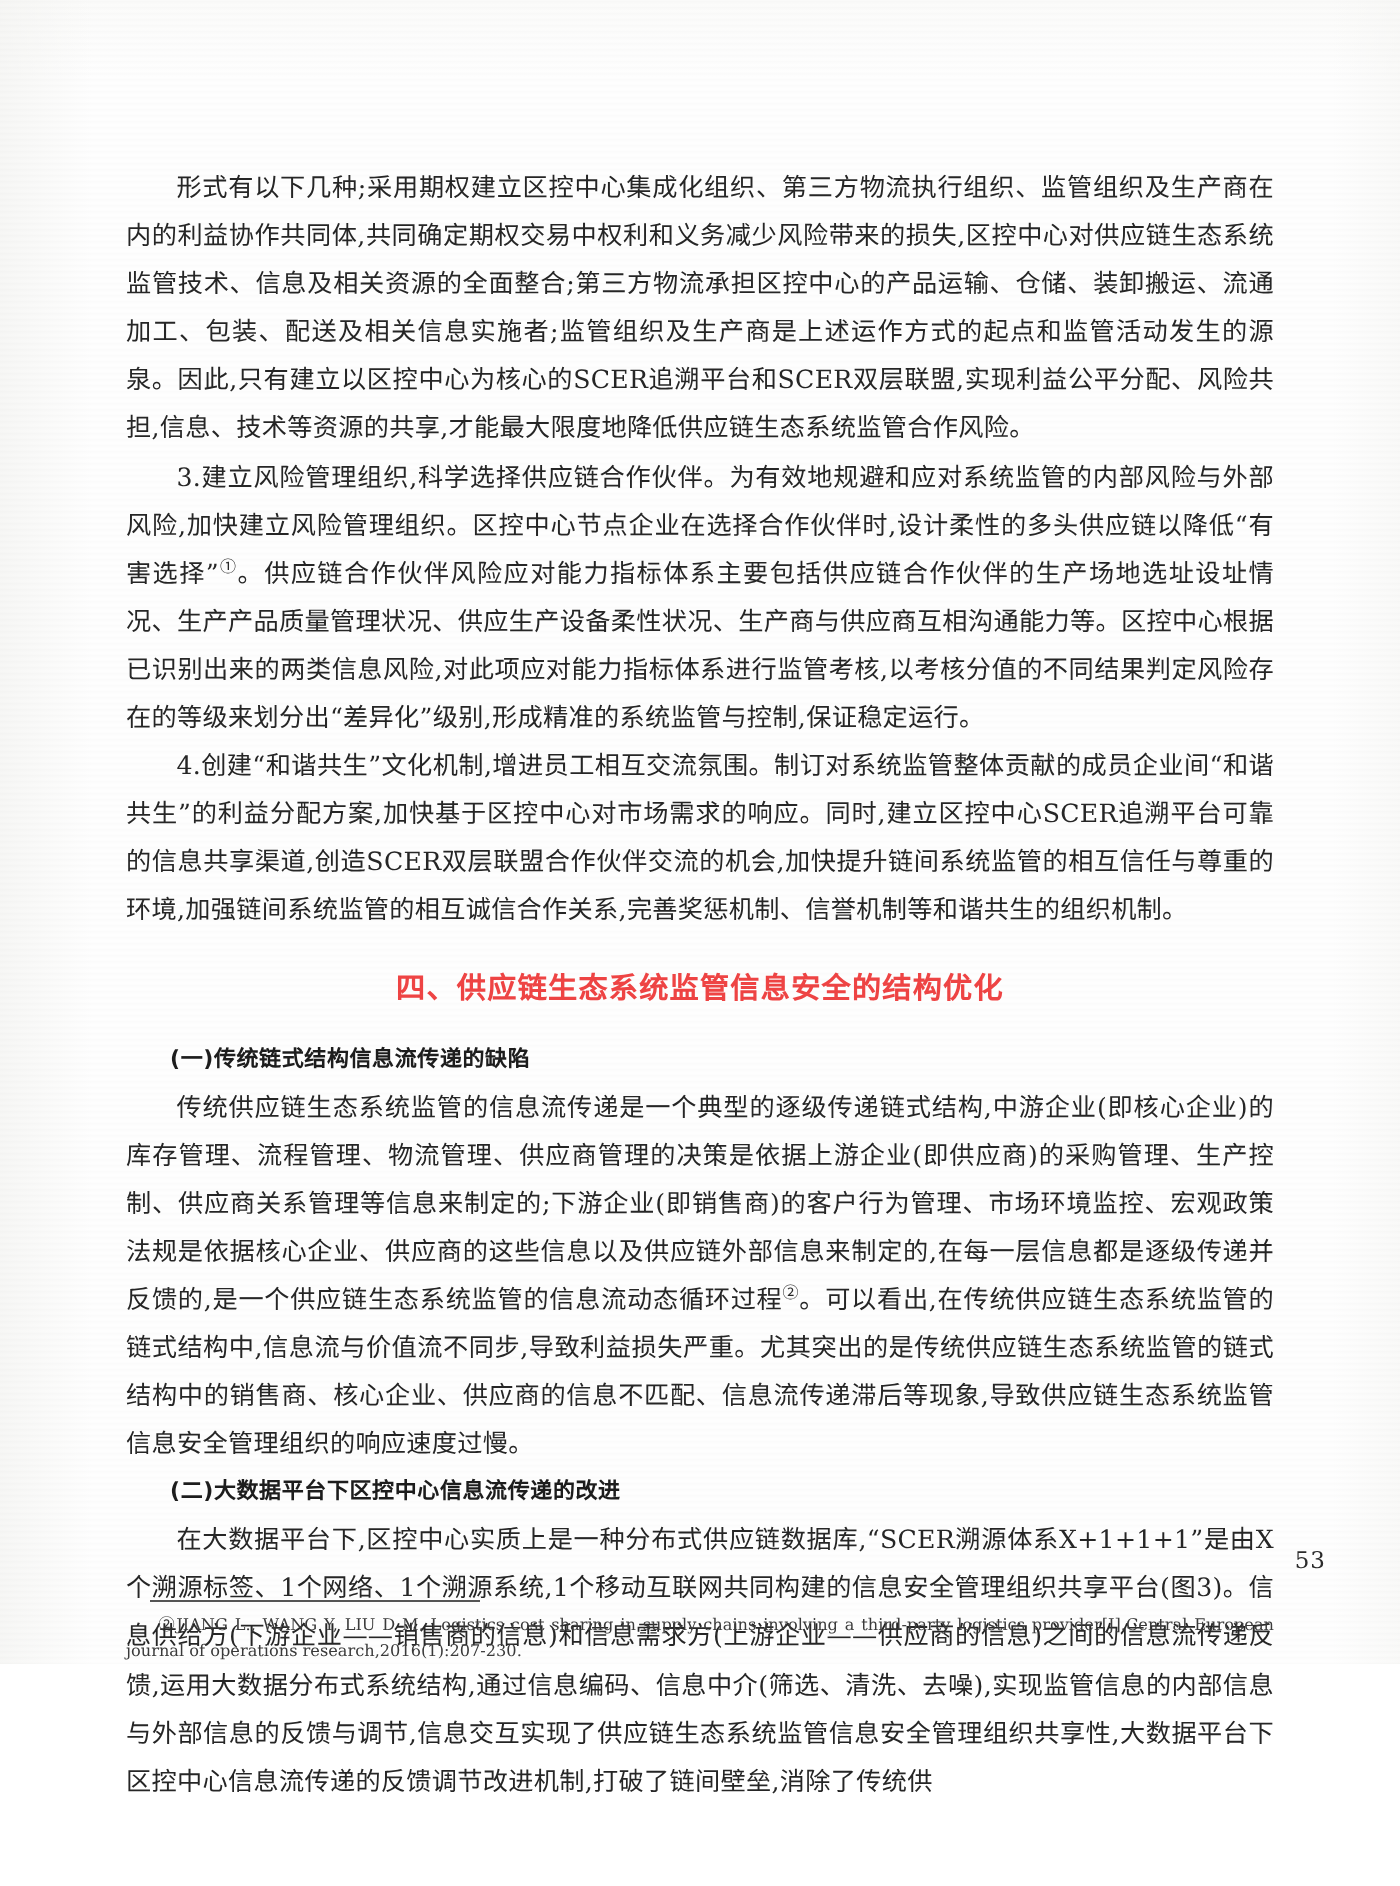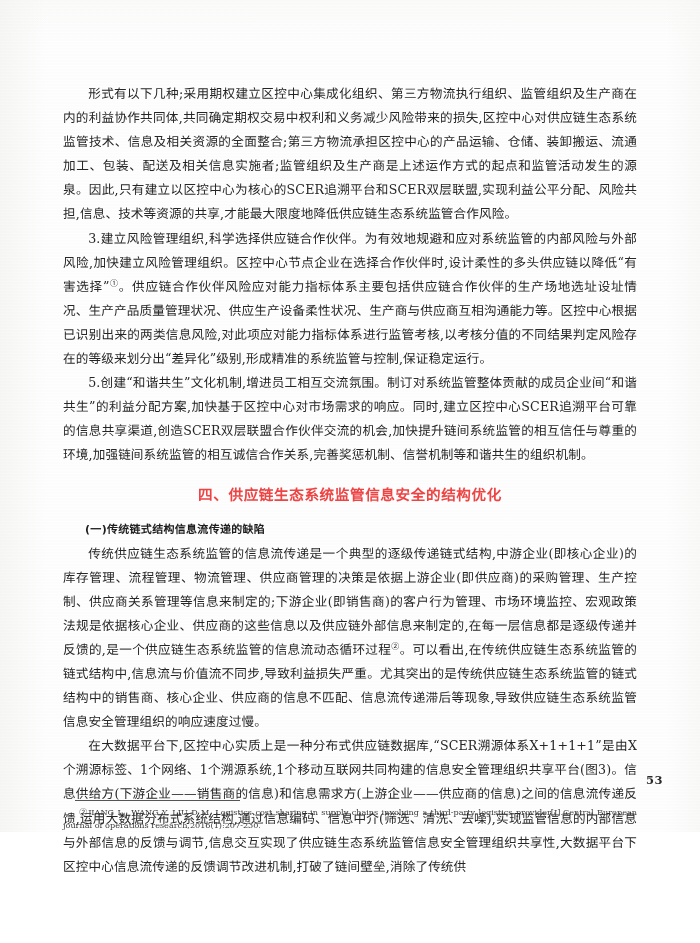--- a/index.html
+++ b/index.html
@@ -118,21 +118,20 @@
 
   
   .folio {
     position: absolute;
     right: 37px;
     bottom: 45px;
     font-size: 11.5px;
     color: #2b2b2b;
     letter-spacing: 0.5px;
     font-family: "DejaVu Serif", "Liberation Serif", serif;
-    font-weight: bold;
   }
 
   
   .scan-noise {
     position: absolute;
     inset: 0;
     pointer-events: none;
     opacity: 0.035;
     background-image:
       repeating-linear-gradient(0deg, rgba(0,0,0,0.5) 0px, rgba(0,0,0,0) 1px, rgba(0,0,0,0) 2px, rgba(0,0,0,0.35) 3px);
@@ -143,30 +142,31 @@
 
 <div class="page-sheet">
   <div class="paper-tone"></div>
 
   <div class="text-column">
 
     <p class="body-par indent2">形式有以下几种;采用期权建立区控中心集成化组织、第三方物流执行组织、监管组织及生产商在内的利益协作共同体,共同确定期权交易中权利和义务减少风险带来的损失,区控中心对供应链生态系统监管技术、信息及相关资源的全面整合;第三方物流承担区控中心的产品运输、仓储、装卸搬运、流通加工、包装、配送及相关信息实施者;监管组织及生产商是上述运作方式的起点和监管活动发生的源泉。因此,只有建立以区控中心为核心的SCER追溯平台和SCER双层联盟,实现利益公平分配、风险共担,信息、技术等资源的共享,才能最大限度地降低供应链生态系统监管合作风险。</p>
 
     <p class="body-par indent2"><span>3.建立风险管理组织,科学选择供应链合作伙伴。为有效地规避和应对系统监管的内部风险与外部风险,加快建立风险管理组织。区控中心节点企业在选择合作伙伴时,设计柔性的多头供应链以降低“有害选择”</span><span class="sup-note">①</span><span>。供应链合作伙伴风险应对能力指标体系主要包括供应链合作伙伴的生产场地选址设址情况、生产产品质量管理状况、供应生产设备柔性状况、生产商与供应商互相沟通能力等。区控中心根据已识别出来的两类信息风险,对此项应对能力指标体系进行监管考核,以考核分值的不同结果判定风险存在的等级来划分出“差异化”级别,形成精准的系统监管与控制,保证稳定运行。</span></p>
 
-    <p class="body-par indent2">5.创建“和谐共生”文化机制,增进员工相互交流氛围。制订对系统监管整体贡献的成员企业间“和谐共生”的利益分配方案,加快基于区控中心对市场需求的响应。同时,建立区控中心SCER追溯平台可靠的信息共享渠道,创造SCER双层联盟合作伙伴交流的机会,加快提升链间系统监管的相互信任与尊重的环境,加强链间系统监管的相互诚信合作关系,完善奖惩机制、信誉机制等和谐共生的组织机制。</p>
+    <p class="body-par indent2">4.创建“和谐共生”文化机制,增进员工相互交流氛围。制订对系统监管整体贡献的成员企业间“和谐共生”的利益分配方案,加快基于区控中心对市场需求的响应。同时,建立区控中心SCER追溯平台可靠的信息共享渠道,创造SCER双层联盟合作伙伴交流的机会,加快提升链间系统监管的相互信任与尊重的环境,加强链间系统监管的相互诚信合作关系,完善奖惩机制、信誉机制等和谐共生的组织机制。</p>
 
     <div class="sec-head-wrap">
       <h2 class="sec-head">四、供应链生态系统监管信息安全的结构优化</h2>
     </div>
 
     <h3 class="sub-head">(一)传统链式结构信息流传递的缺陷</h3>
 
     <p class="body-par indent2"><span>传统供应链生态系统监管的信息流传递是一个典型的逐级传递链式结构,中游企业(即核心企业)的库存管理、流程管理、物流管理、供应商管理的决策是依据上游企业(即供应商)的采购管理、生产控制、供应商关系管理等信息来制定的;下游企业(即销售商)的客户行为管理、市场环境监控、宏观政策法规是依据核心企业、供应商的这些信息以及供应链外部信息来制定的,在每一层信息都是逐级传递并反馈的,是一个供应链生态系统监管的信息流动态循环过程</span><span class="sup-note">②</span><span>。可以看出,在传统供应链生态系统监管的链式结构中,信息流与价值流不同步,导致利益损失严重。尤其突出的是传统供应链生态系统监管的链式结构中的销售商、核心企业、供应商的信息不匹配、信息流传递滞后等现象,导致供应链生态系统监管信息安全管理组织的响应速度过慢。</span></p>
 
+    <h3 class="sub-head">(二)大数据平台下区控中心信息流传递的改进</h3>
 
     <p class="body-par indent2">在大数据平台下,区控中心实质上是一种分布式供应链数据库,“SCER溯源体系X+1+1+1”是由X个溯源标签、1个网络、1个溯源系统,1个移动互联网共同构建的信息安全管理组织共享平台(图3)。信息供给方(下游企业——销售商的信息)和信息需求方(上游企业——供应商的信息)之间的信息流传递反馈,运用大数据分布式系统结构,通过信息编码、信息中介(筛选、清洗、去噪),实现监管信息的内部信息与外部信息的反馈与调节,信息交互实现了供应链生态系统监管信息安全管理组织共享性,大数据平台下区控中心信息流传递的反馈调节改进机制,打破了链间壁垒,消除了传统供</p>
 
   </div>
 
   <div class="footnotes">
     <div class="footnote-rule"></div>
 
 
     <p class="footnote"><span>②</span><span>JIANG L., WANG Y, LIU D M. Logistics cost sharing in supply chains involving a third-party logistics provider[J].Central European journal of operations research,2016(1):207-230.</span></p>

